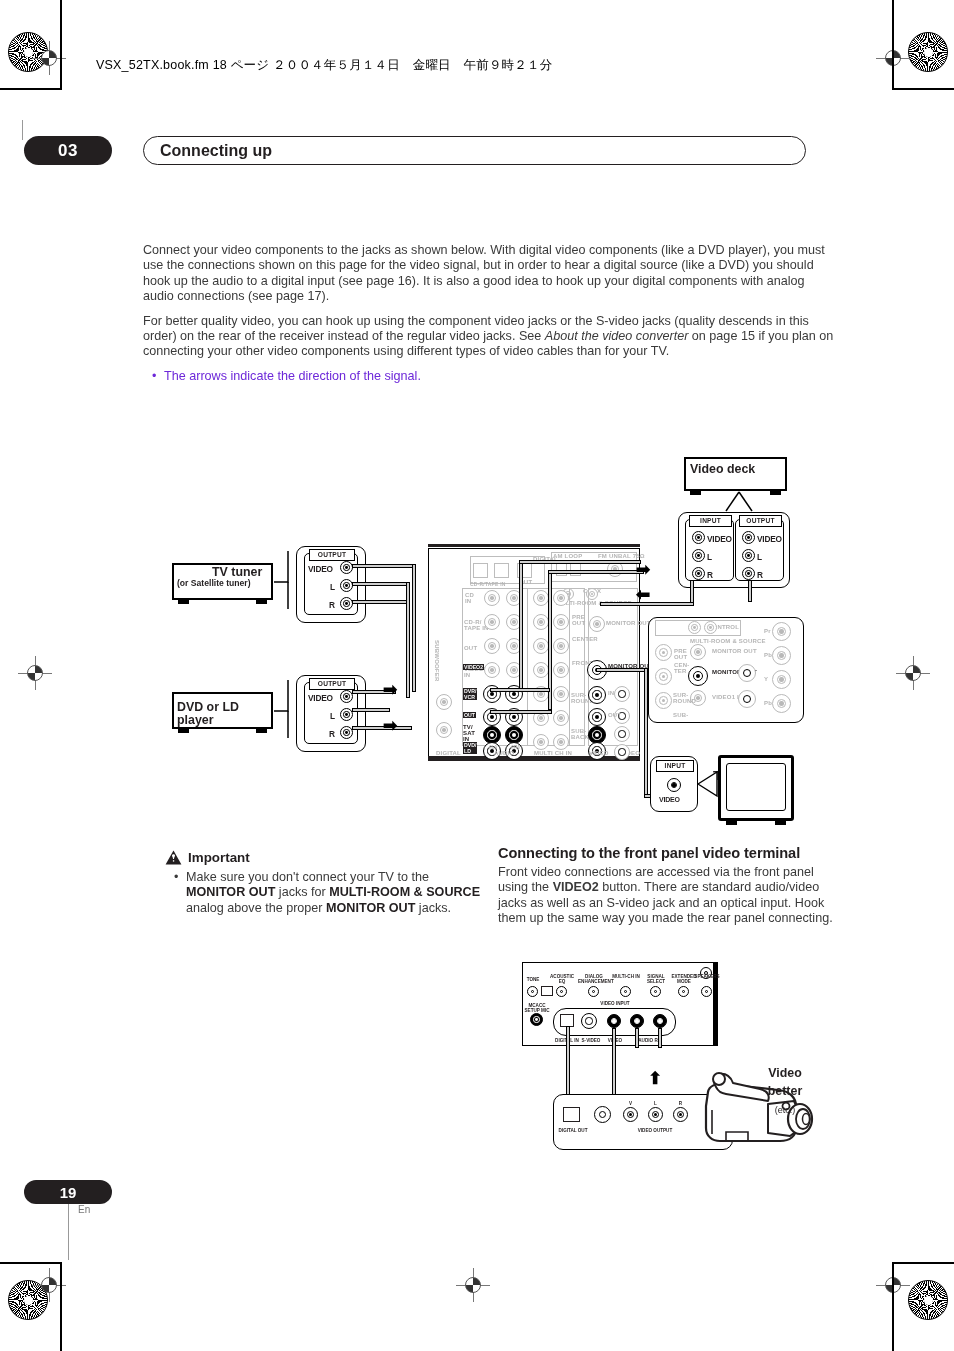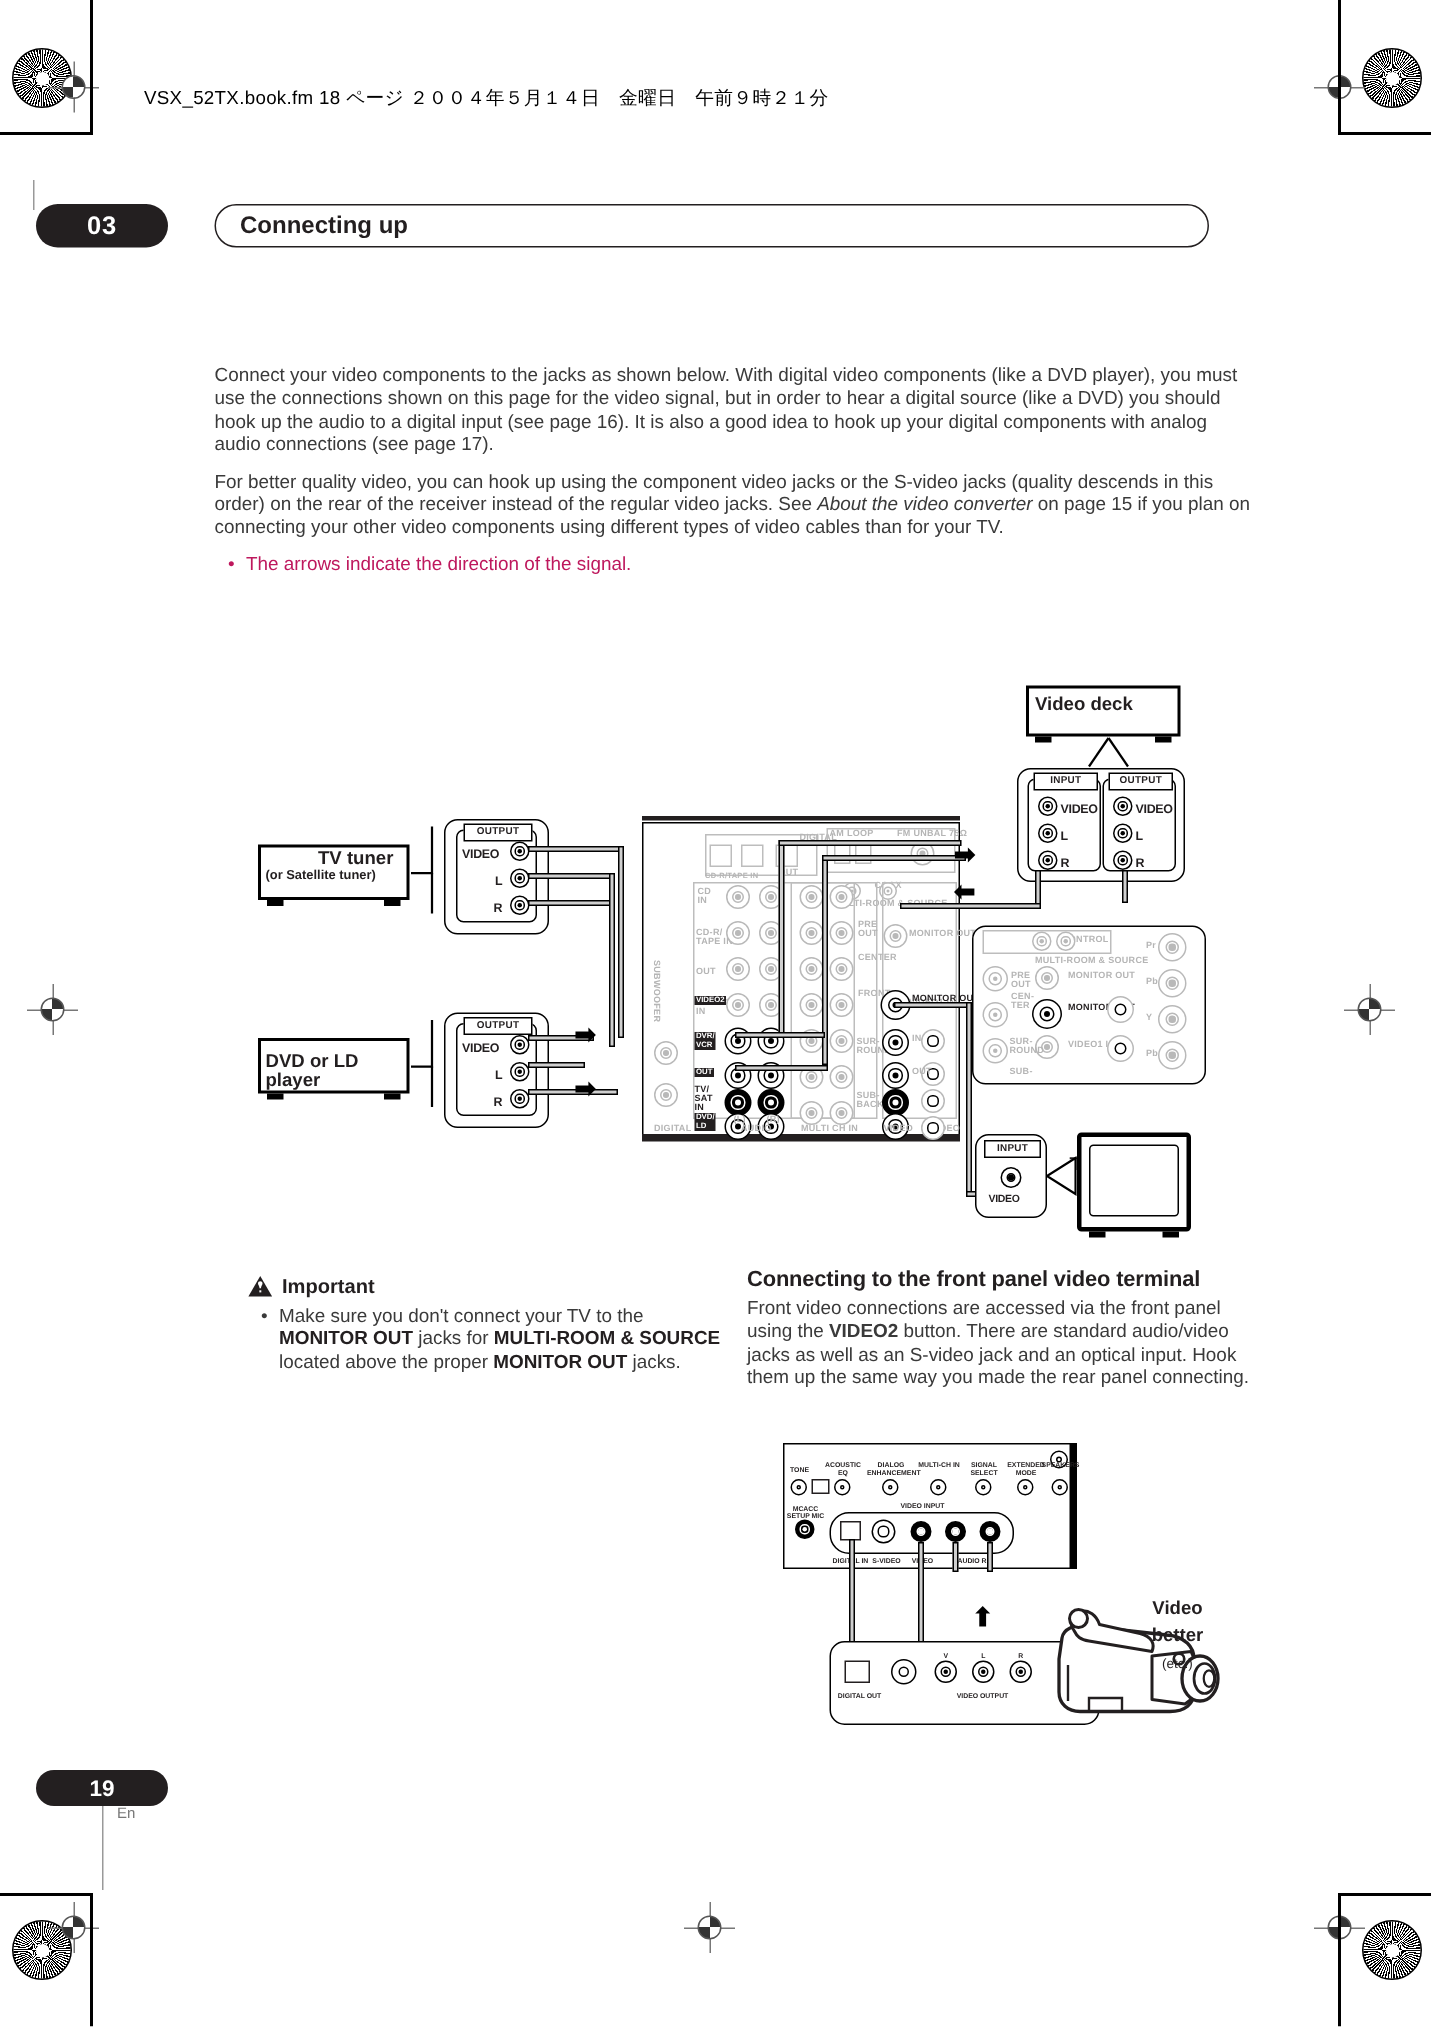--- a/index.html
+++ b/index.html
@@ -32,21 +32,21 @@
     border:1.3px solid #231f20;border-radius:15px;box-sizing:border-box;
     display:flex;align-items:center;padding-left:16px;font-weight:bold;font-size:16px;}
   .spinemark{position:absolute;left:22px;top:120px;width:1px;height:20px;background:#999;}
 
   
   .col{position:absolute;}
   h2.sec{font-size:19px;font-weight:bold;margin:0 0 7px 0;letter-spacing:-.1px;}
   p.body{font-size:12.6px;line-height:15.4px;margin:0 0 9px 0;color:#3a3a3a;}
   p.body i{font-style:italic;}
   ul.bul{margin:0;padding:0;list-style:none;}
-  ul.bul li{font-size:12.6px;line-height:15.4px;color:#be185d;padding-left:21px;position:relative;}
+  ul.bul li{font-size:12.6px;line-height:15.4px;color:#6d28d9;padding-left:21px;position:relative;}
   ul.bul li::before{content:"•";position:absolute;left:9px;}
 
   
   .imp-head{display:flex;align-items:center;gap:6px;margin-bottom:5px;}
   .warn-tri{width:17px;height:15px;position:relative;}
   .imp-title{font-size:13.4px;font-weight:bold;}
   .imp-body{font-size:12.6px;line-height:15.4px;color:#3a3a3a;padding-left:21px;position:relative;}
   .imp-body::before{content:"•";position:absolute;left:9px;}
   .imp-body b{color:#231f20;}
 
@@ -429,21 +429,21 @@
   <div class="imp-head">
     <span class="warn-tri">
       <svg viewBox="0 0 17 15" width="17" height="15">
         <polygon points="8.5,0.6 16.4,14.4 0.6,14.4" fill="#231f20"></polygon>
         <path d="M8.5 4.2c-.9 0-1.5.6-1.5 1.4 0 .4.2.9.5 1.4.4.7.5 1.2.5 1.9h1c0-.7.1-1.2.5-1.9.3-.5.5-1 .5-1.4 0-.8-.6-1.4-1.5-1.4z" fill="#fff"></path>
         <rect x="7.9" y="10.2" width="1.3" height="1.4" fill="#fff"></rect>
       </svg>
     </span>
     <span class="imp-title">Important</span>
   </div>
-  <div class="imp-body"><span>Make sure you don't connect your TV to the </span><b>MONITOR OUT</b><span> jacks for </span><b>MULTI-ROOM &amp; SOURCE</b><span> located above the proper </span><b>MONITOR OUT</b><span> jacks.</span></div>
+  <div class="imp-body"><span>Make sure you don't connect your TV to the </span><b>MONITOR OUT</b><span> jacks for </span><b>MULTI-ROOM &amp; SOURCE</b><span> analog above the proper </span><b>MONITOR OUT</b><span> jacks.</span></div>
 </div>
 
 <div class="col" style="left:498px;top:845px;width:340px;">
   <h3 class="sub">Connecting to the front panel video terminal</h3>
   <p class="body"><span>Front video connections are accessed via the front panel using the </span><b>VIDEO2</b><span> button. There are standard audio/video jacks as well as an S-video jack and an optical input. Hook them up the same way you made the rear panel connecting.</span></p>
 </div>
 
 <div class="fp" style="left:522px;top:962px;width:192px;height:84px;"></div>
 <div class="fp" style="left:714px;top:962px;width:4px;height:84px;border:none;background:#000;"></div>
 <div class="knob" style="left:700px;top:967px;width:12px;height:12px;border-color:#000;"></div>

